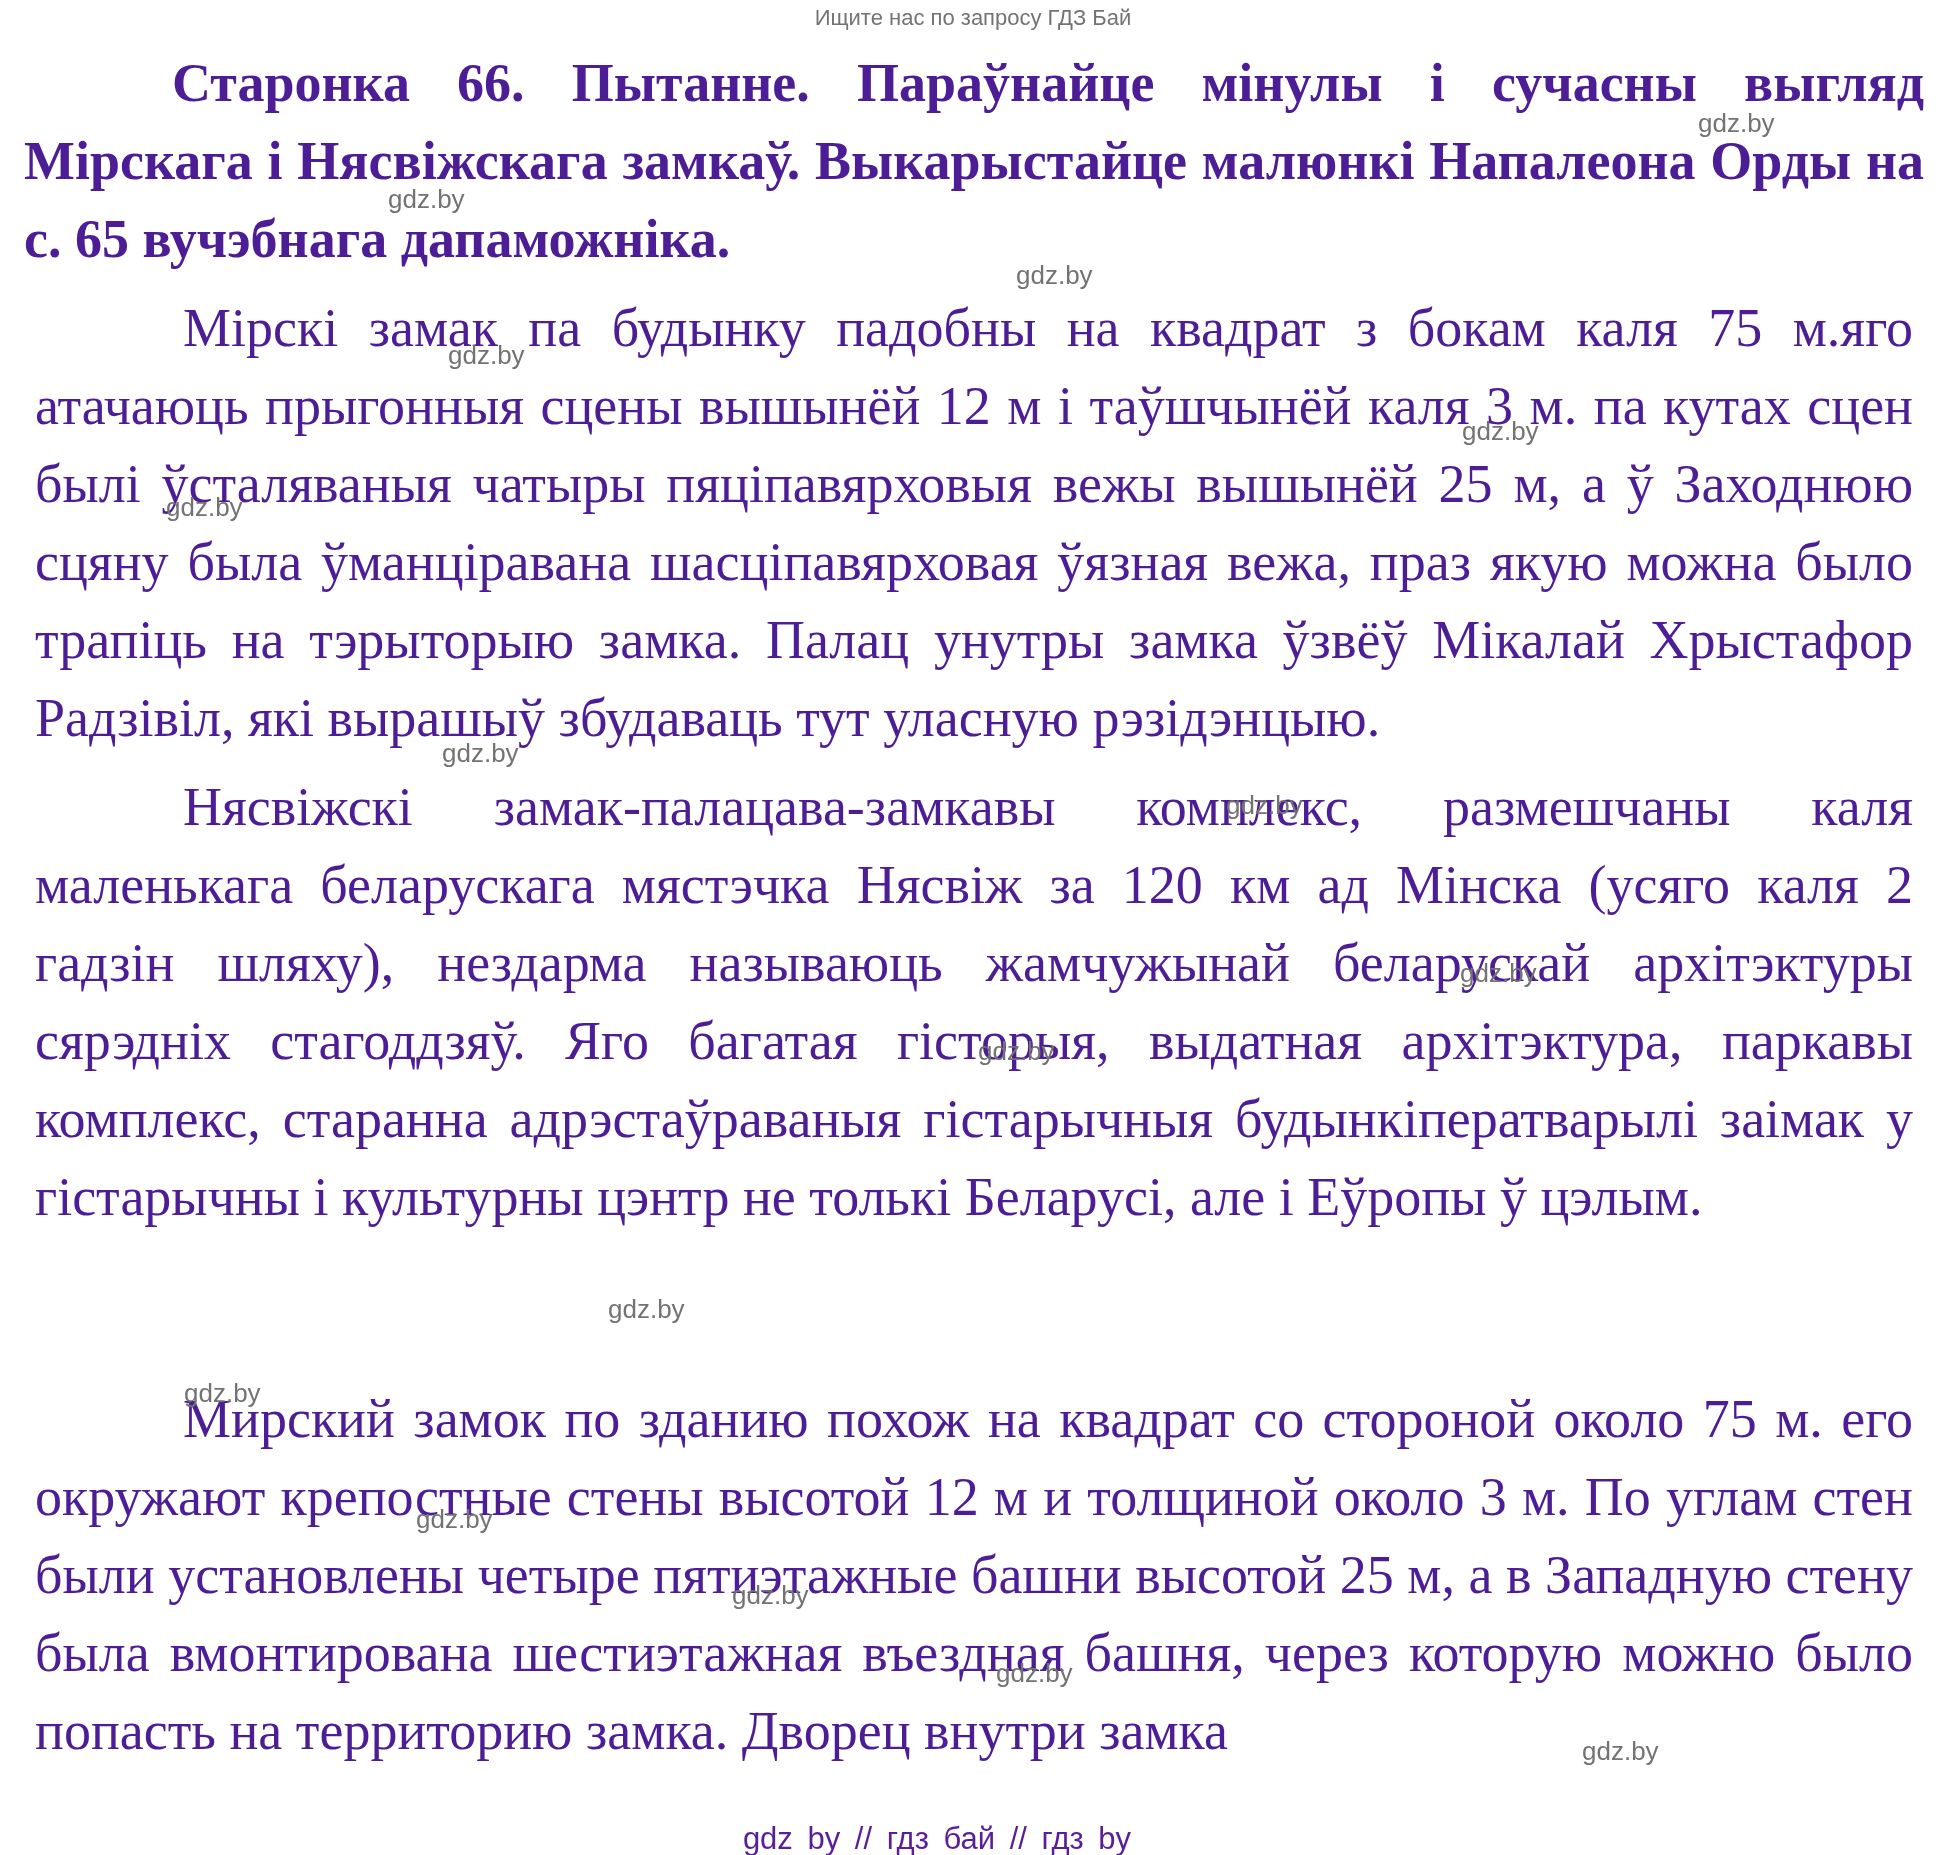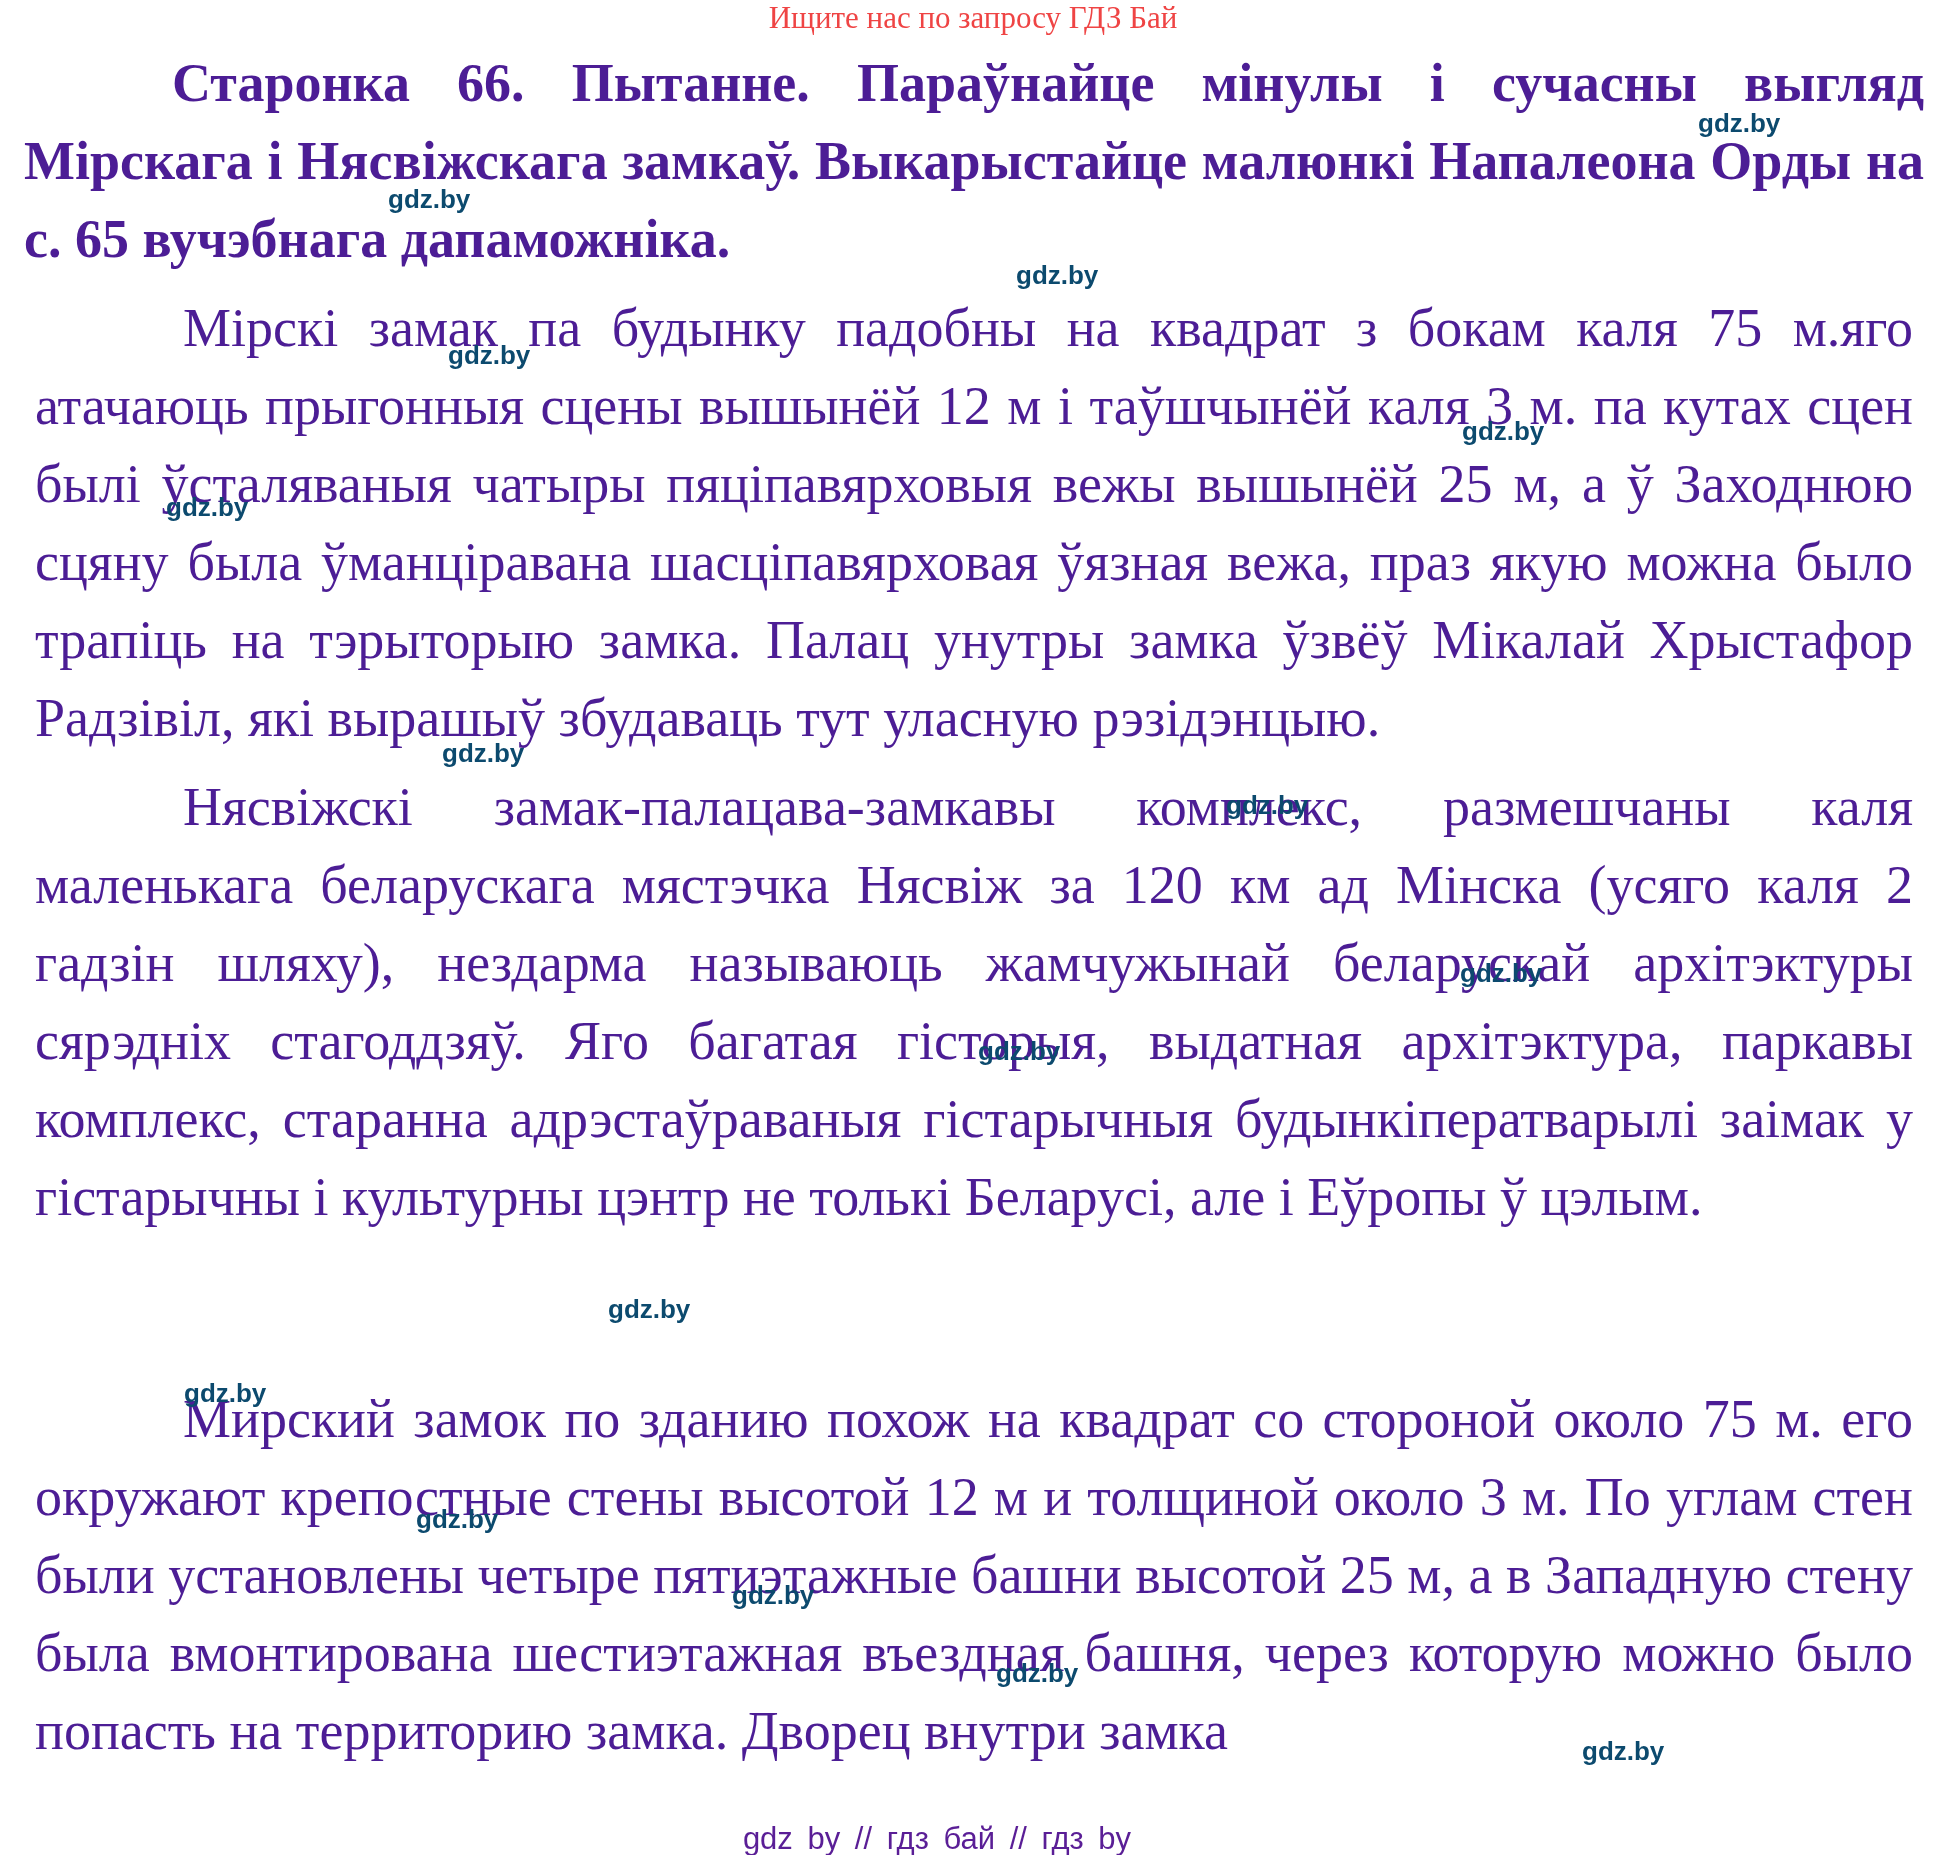--- a/index.html
+++ b/index.html
@@ -1,37 +1,37 @@
 <!DOCTYPE html>
 <html><head>
 <meta charset="utf-8">
 <style>
   html, body { margin: 0; padding: 0; background: #ffffff; }
   body { width: 1946px; height: 1855px; position: relative; overflow: hidden; }
   .header {
     position: absolute; left: 0; top: 0; width: 1946px; text-align: center;
-    font-family: Liberation Serif, serif; font-size: 31px; color: #ef4444;
+    font-family: Liberation Sans, sans-serif; font-size: 22px; color: #737373;
     top: 0px; line-height: 36px;
   }
   .content {
     position: absolute; left: 24px; top: 44px; width: 1900px;
     font-family: "Liberation Serif", serif; color: #4c1d95;
   }
   .title {
     font-weight: bold; font-size: 54px; line-height: 78px;
     text-align: justify; text-indent: 148px; margin: 0;
   }
   .para {
     font-size: 54px; line-height: 78px; text-align: justify;
     text-indent: 148px; margin: 11px;
   }
   .gap { height: 122px; }
   .wm {
     position: absolute; font-family: "Liberation Sans", sans-serif;
-    font-size: 26px; color: #0c4a6e; line-height: 26px; font-weight: bold;
+    font-size: 26px; color: #737373; line-height: 26px;
   }
   .footer {
     position: absolute; left: 0; top: 1822px; width: 1874px; text-align: center;
     font-family: "Liberation Sans", sans-serif; font-size: 31px; color: #5a1e96;
     line-height: 34px; word-spacing: 6px;
   }
 </style>
 </head>
 <body>
 

